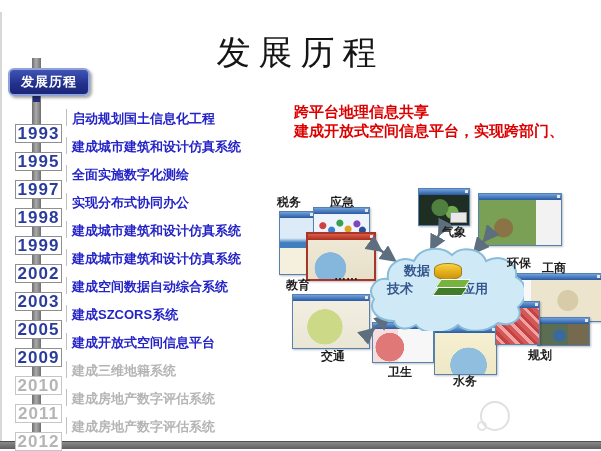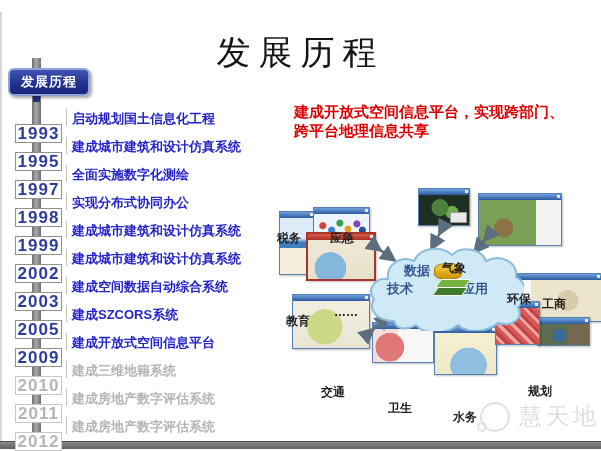--- a/index.html
+++ b/index.html
@@ -88,21 +88,21 @@
   .v-env{background:
     radial-gradient(circle at 30% 62%,#8a7344 0 9px,transparent 10px),
     linear-gradient(90deg,#79a055 0 70%,#f2f2f2 70%);}
   .v-weather{background:
     radial-gradient(circle at 42% 42%,#4f8040 0 8px,transparent 9px),
     radial-gradient(circle at 66% 58%,#6fae4f 0 6px,transparent 7px),
     #1e2e22;}
   .v-weather::after{content:'';position:absolute;right:2px;bottom:2px;width:15px;height:9px;
     background:#e9e9e9;border:1px solid #999;}
   
-  .dlabel{position:absolute;font-weight:bold;font-size:12px;color:#1d1d1d;z-index:6;white-space:nowrap;margin-top:36px;}
+  .dlabel{position:absolute;font-weight:bold;font-size:12px;color:#1d1d1d;z-index:6;white-space:nowrap;}
   
   .cloud{position:absolute;left:366px;top:243px;width:158px;height:88px;z-index:5;text-decoration:underline;}
   .cloud svg{position:absolute;left:0;top:0;}
   .cword{position:absolute;font-weight:bold;font-size:13px;color:#33568c;z-index:2;}
   .ctitle{position:absolute;left:0;top:55px;width:100%;text-align:center;
     font-weight:bold;font-size:14px;color:#101c4e;letter-spacing:1px;z-index:2;}
   .db-icon{position:absolute;left:66px;top:18px;width:36px;height:36px;z-index:2;}
   .db-cyl{position:absolute;left:2px;top:2px;width:26px;height:15px;border-radius:13px/6px;
     background:linear-gradient(180deg,#f6d24a 0%,#e7b41f 45%,#c8920e 100%);
     border:1px solid #a87c08;}
@@ -200,22 +200,22 @@
     <div class="tdot gray" style="top: 409px;"></div>
     <div class="trow planned" style="top: 416px;">
       <span class="ybox">2012</span>
       <span class="sep"></span>
       <span class="tdesc">建成房地产数字评估系统</span>
     </div>
     <div class="tdot" style="top: 96px;"></div>
   </div>
 
 <div class="headline">
+  <span style="display:block">跨平台地理信息共享</span>
   <span style="display:block">建成开放式空间信息平台，实现跨部门、</span>
-  <span style="display:block">跨平台地理信息共享</span>
 </div>
 
 <div id="diagram">
     <div class="win" style="left: 279px; top: 211px; width: 34px; height: 62px;">
       <div class="tb"></div>
       <div class="bd v-tax"></div>
     </div>
     <div class="win" style="left: 313px; top: 207px; width: 55px; height: 32px;">
       <div class="tb"></div>
       <div class="bd v-emerg"></div>
@@ -298,16 +298,15 @@
   <div class="cword" style="left:96px;top:37px;">应用</div>
   <div class="db-icon">
     <div class="db-cyl"></div>
     <div class="db-lay1"></div>
     <div class="db-lay2"></div>
   </div>
 </div>
 
 <div class="watermark">
   <div class="wm-circle"></div>
-  <div class="wm-text">慧天地</div>
 </div>
 
 <div class="bottom-band"></div>
 
 </body></html>

